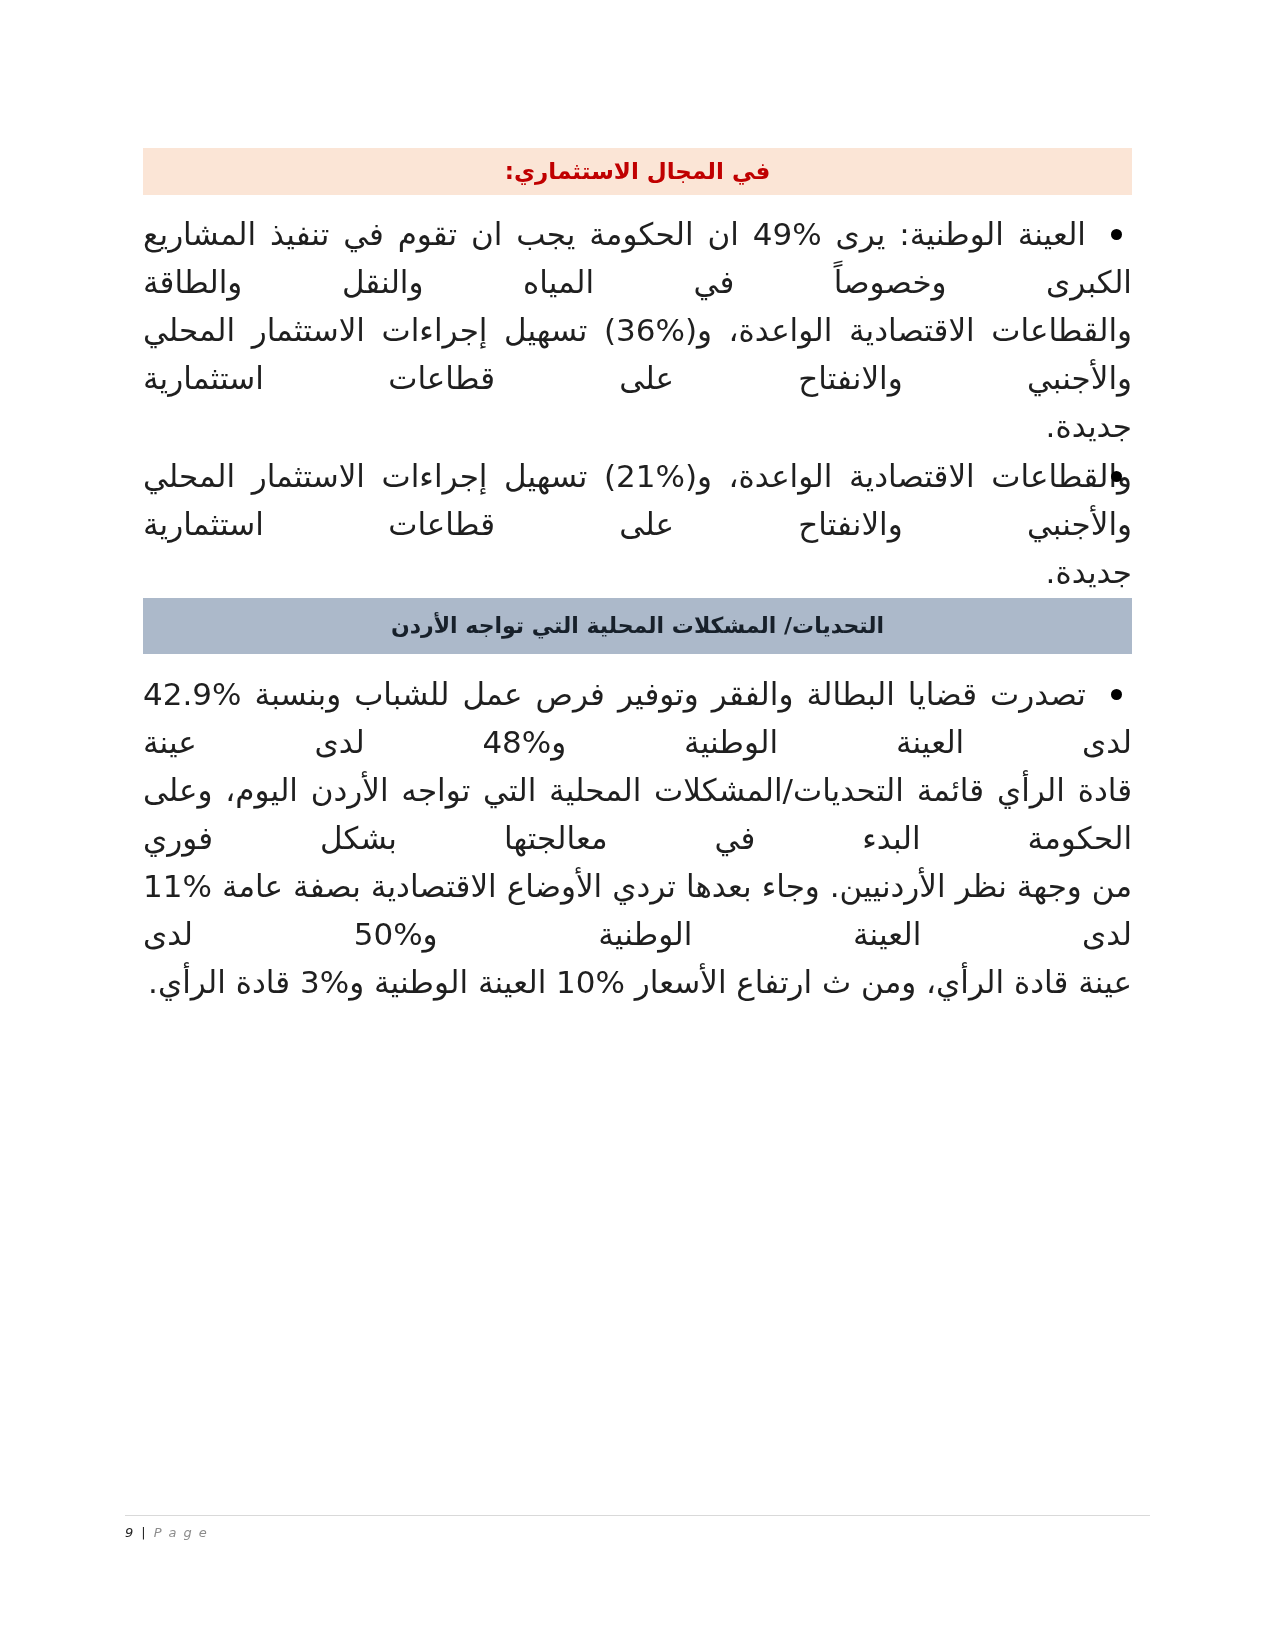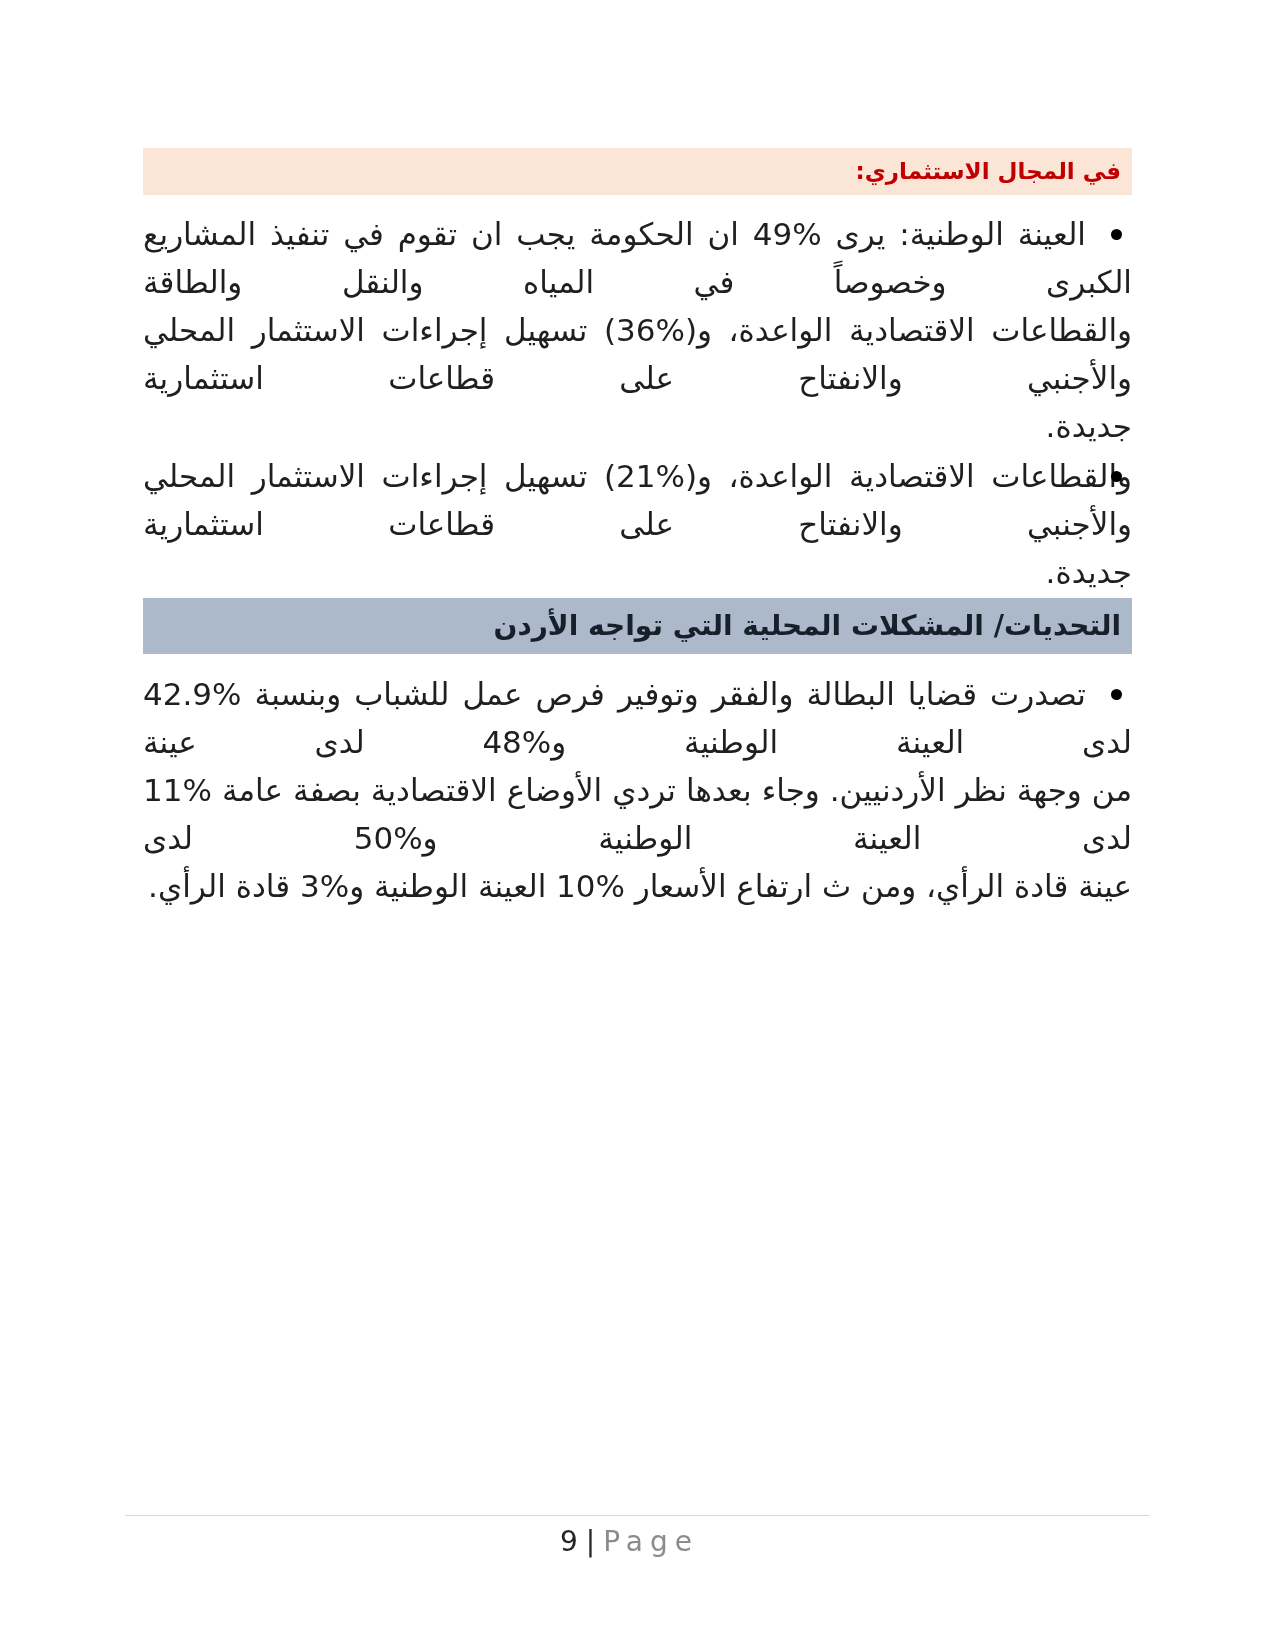--- a/index.html
+++ b/index.html
@@ -14,36 +14,36 @@
   body{
     width:1275px;height:1650px;
     font-family:"DejaVu Sans","Liberation Sans",sans-serif;
     color:var(--body_text);
   }
   .page{position:relative;width:1275px;height:1650px;overflow:hidden;background:#fff;}
   .content{position:absolute;left:143px;right:143px;top:0;direction:rtl;}
 
   .heading-bar{
     box-sizing:border-box;
-    text-align:right;
-    padding:0 11px;
+    text-align:center;
+    padding:0 28px;
   }
   .bar-investment{
     margin-top:148px;
     height:47px;line-height:47px;
     background:var(--bar1_bg);
     color:var(--accent_red);
     font-weight:bold;font-size:23px;
   }
   .bar-challenges{
     margin-top:2px;
     height:56px;line-height:56px;
     background:var(--bar2_bg);
     color:#17202A;
-    font-weight:bold;font-size:28px;
+    font-weight:bold;font-size:22px;
   }
 
   .bullet-list{margin-top:15px;}
   .bullet-list.second{margin-top:16px;}
   .bullet-item{
     position:relative;
     font-size:31px;
     line-height:48px;
     color:var(--body_text);
     margin-bottom:2px;
@@ -62,23 +62,24 @@
   .line.first{text-indent:46px;}
   .line.last{text-align-last:right;}
 
   .footer{
     position:absolute;
     left:125px;right:125px;top:1515px;
     border-top:1px solid var(--divider);
   }
   .footer-text{
     direction:ltr;
-    text-align:center;
+    text-align:left;
     padding:9px 16px 0 0;
-    font-size:28px;
+    font-size:13px;
+    font-style:italic;
   }
   .page-num{color:#262626;}
   .page-sep{color:#262626;margin:0 8px;}
   .page-label{color:var(--footer_gray);letter-spacing:7px;}
 </style>
 </head>
 <body>
 
 <div class="page">
   <div class="content">
@@ -102,20 +103,21 @@
 
     </div>
 
     <div class="heading-bar bar-challenges">التحديات/ المشكلات المحلية التي تواجه الأردن</div>
 
     <div class="bullet-list second">
 
       <div class="bullet-item">
         <span class="dot"></span>
         <div class="line first">تصدرت قضايا البطالة والفقر وتوفير فرص عمل للشباب وبنسبة %42.9 لدى العينة الوطنية و%48 لدى عينة</div>
+        <div class="line">قادة الرأي قائمة التحديات/المشكلات المحلية التي تواجه الأردن اليوم، وعلى الحكومة البدء في معالجتها بشكل فوري</div>
         <div class="line">من وجهة نظر الأردنيين. وجاء بعدها تردي الأوضاع الاقتصادية بصفة عامة %11 لدى العينة الوطنية و%50 لدى</div>
         <div class="line last">عينة قادة الرأي، ومن ث ارتفاع الأسعار %10 العينة الوطنية و%3 قادة الرأي.</div>
       </div>
 
     </div>
 
   </div>
 
   <div class="footer">
     <div class="footer-text">

